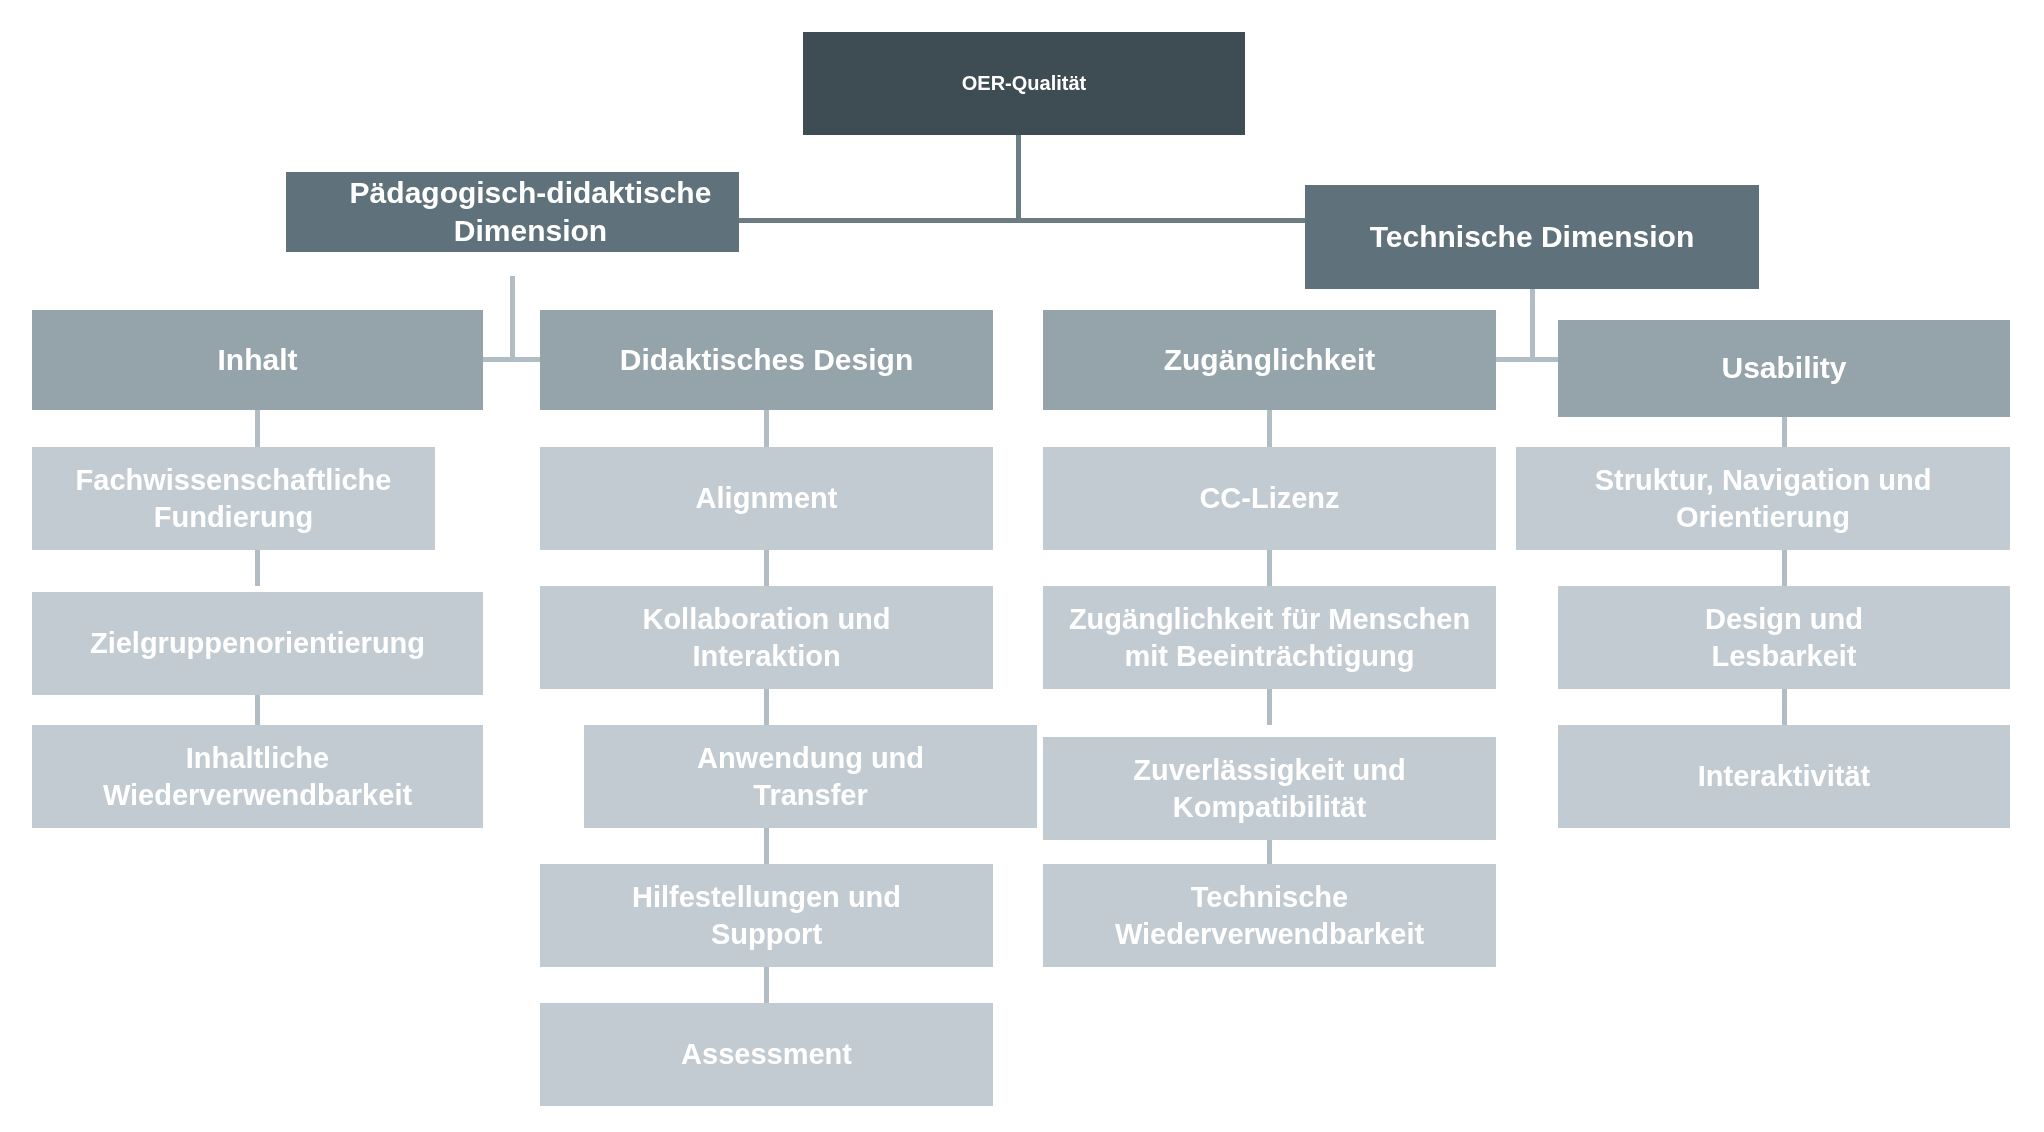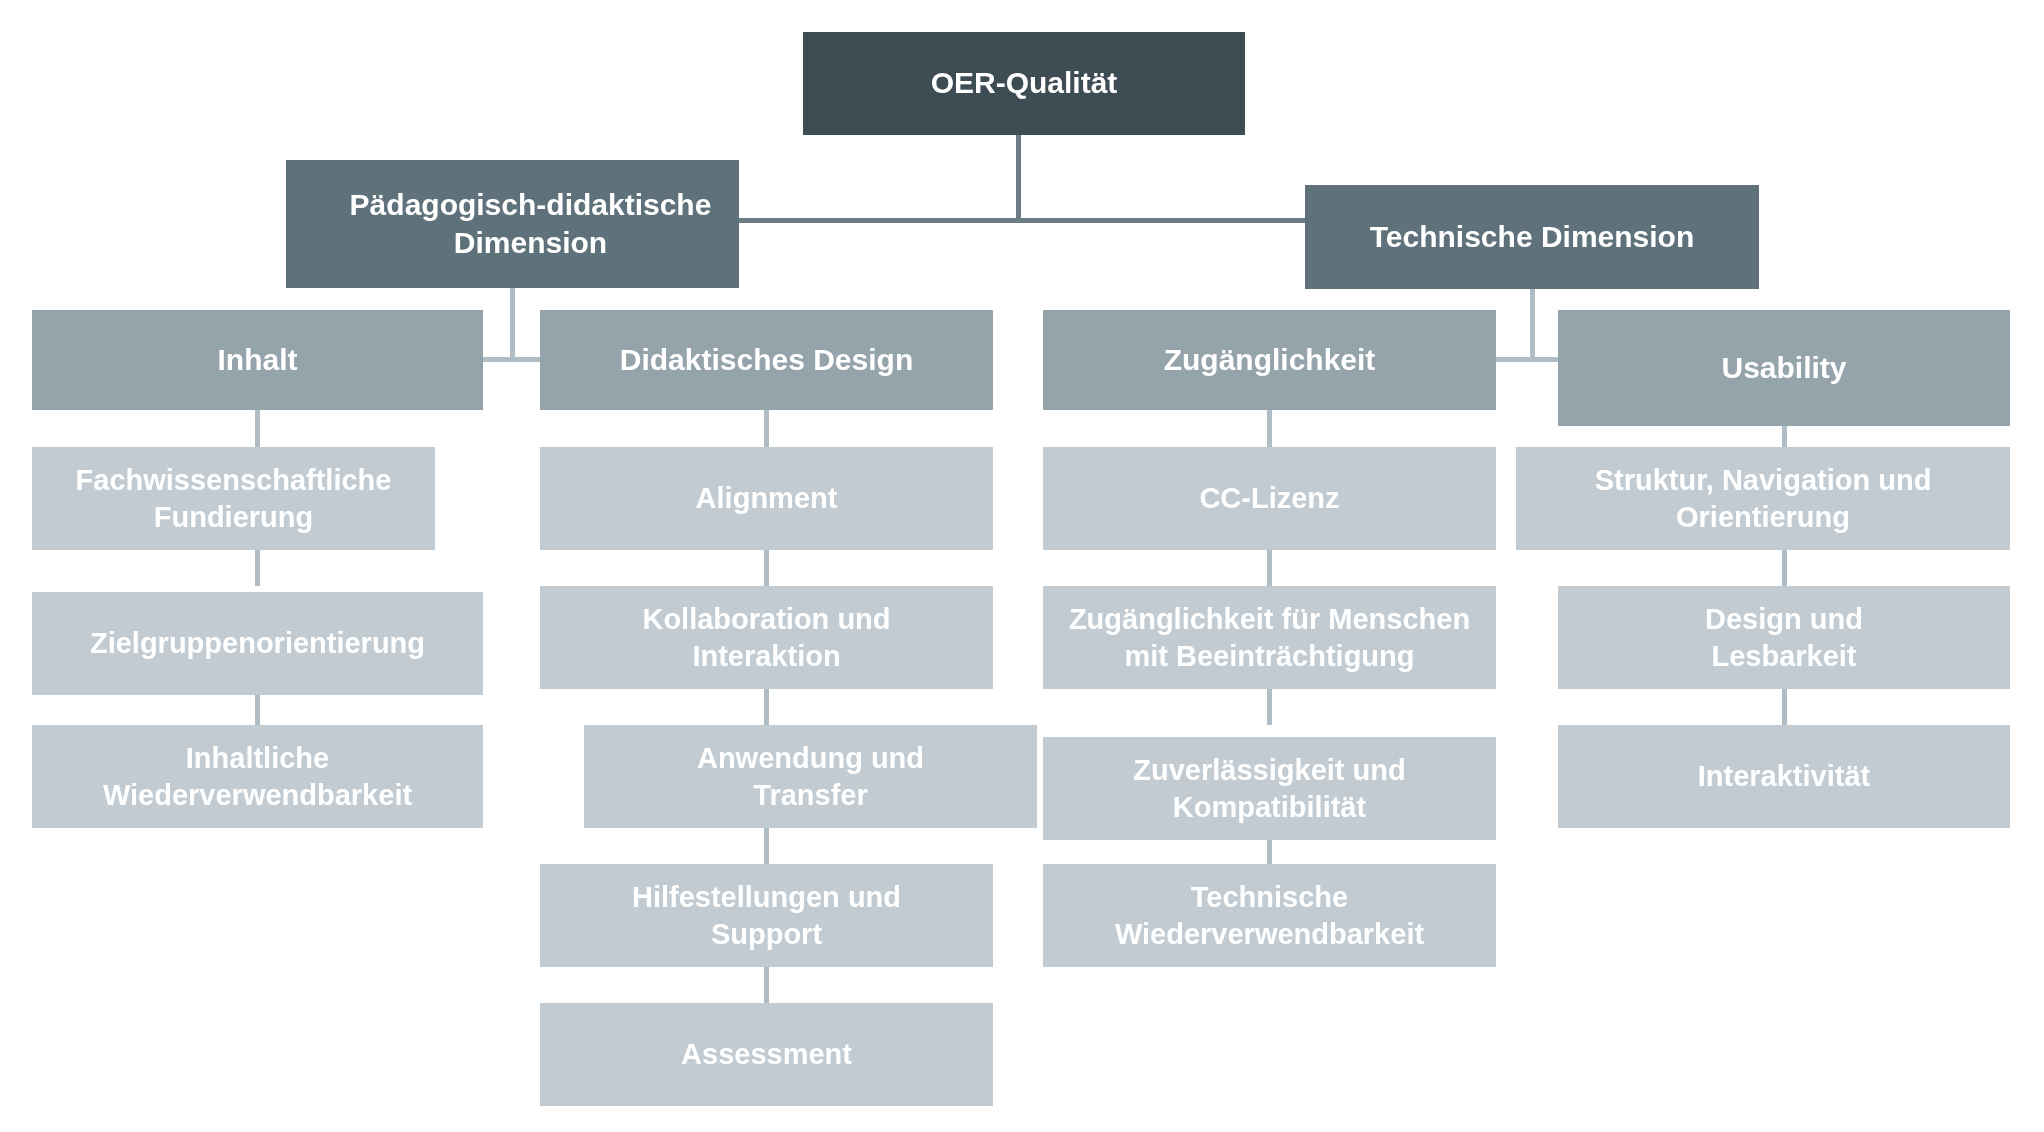--- a/index.html
+++ b/index.html
@@ -9,21 +9,21 @@
   html,body{margin:0;padding:0;background:var(--background);}
   #stage{
     position:relative;width:2044px;height:1132px;background:var(--background);
     font-family:"Liberation Sans", sans-serif;overflow:hidden;
   }
   .box{
     position:absolute;display:flex;align-items:center;justify-content:center;
     text-align:center;color:var(--text);font-weight:bold;white-space:pre-line;
     box-sizing:border-box;padding:4px 10px;line-height:1.27;
   }
-  .l1{background:var(--level1);font-size:30px;}
+  .l1{background:var(--level1);font-size:20px;}
   .l2{background:var(--level2);font-size:30px;}
   .l3{background:var(--level3);font-size:30px;}
   .l4{background:var(--level4);font-size:29px;}
   .line{position:absolute;}
   .line.dark{background:var(--line-dark);}
   .line.light{background:var(--line-light);}
 </style>
 </head>
 <body>
 
@@ -51,28 +51,28 @@
   <div class="line light" style="left:1267px;top:550px;width:5px;height:36px;"></div>
   <div class="line light" style="left:1267px;top:689px;width:5px;height:36px;"></div>
   <div class="line light" style="left:1267px;top:828px;width:5px;height:36px;"></div>
 
   <div class="line light" style="left:1782px;top:410px;width:5px;height:37px;"></div>
   <div class="line light" style="left:1782px;top:550px;width:5px;height:36px;"></div>
   <div class="line light" style="left:1782px;top:689px;width:5px;height:36px;"></div>
 
   <div class="box l1" style="left:803px;top:32px;width:442px;height:103px;">OER-Qualität</div>
 
-  <div class="box l2" style="left:286px;top:160px;width:453px;height:128px;padding-left:46px;">Pädagogisch-didaktische
+  <div class="box l2" style="left:286px;top:172px;width:453px;height:80px;padding-left:46px;">Pädagogisch-didaktische
 Dimension</div>
   <div class="box l2" style="left:1305px;top:172px;width:454px;height:104px;margin-top:13px;">Technische Dimension</div>
 
   <div class="box l3" style="left:32px;top:310px;width:451px;height:100px;">Inhalt</div>
   <div class="box l3" style="left:540px;top:310px;width:453px;height:100px;">Didaktisches Design</div>
   <div class="box l3" style="left:1043px;top:310px;width:453px;height:100px;">Zugänglichkeit</div>
-  <div class="box l3" style="left:1558px;top:310px;width:452px;height:116px;">Usability</div>
+  <div class="box l3" style="left:1558px;top:320px;width:452px;height:97px;">Usability</div>
 
   <div class="box l4" style="left:32px;top:447px;width:403px;height:103px;">Fachwissenschaftliche
 Fundierung</div>
   <div class="box l4" style="left:32px;top:586px;width:451px;height:103px;margin-top:6px;">Zielgruppenorientierung</div>
   <div class="box l4" style="left:32px;top:725px;width:451px;height:103px;">Inhaltliche
 Wiederverwendbarkeit</div>
 
   <div class="box l4" style="left:540px;top:447px;width:453px;height:103px;">Alignment</div>
   <div class="box l4" style="left:540px;top:586px;width:453px;height:103px;">Kollaboration und
 Interaktion</div>

